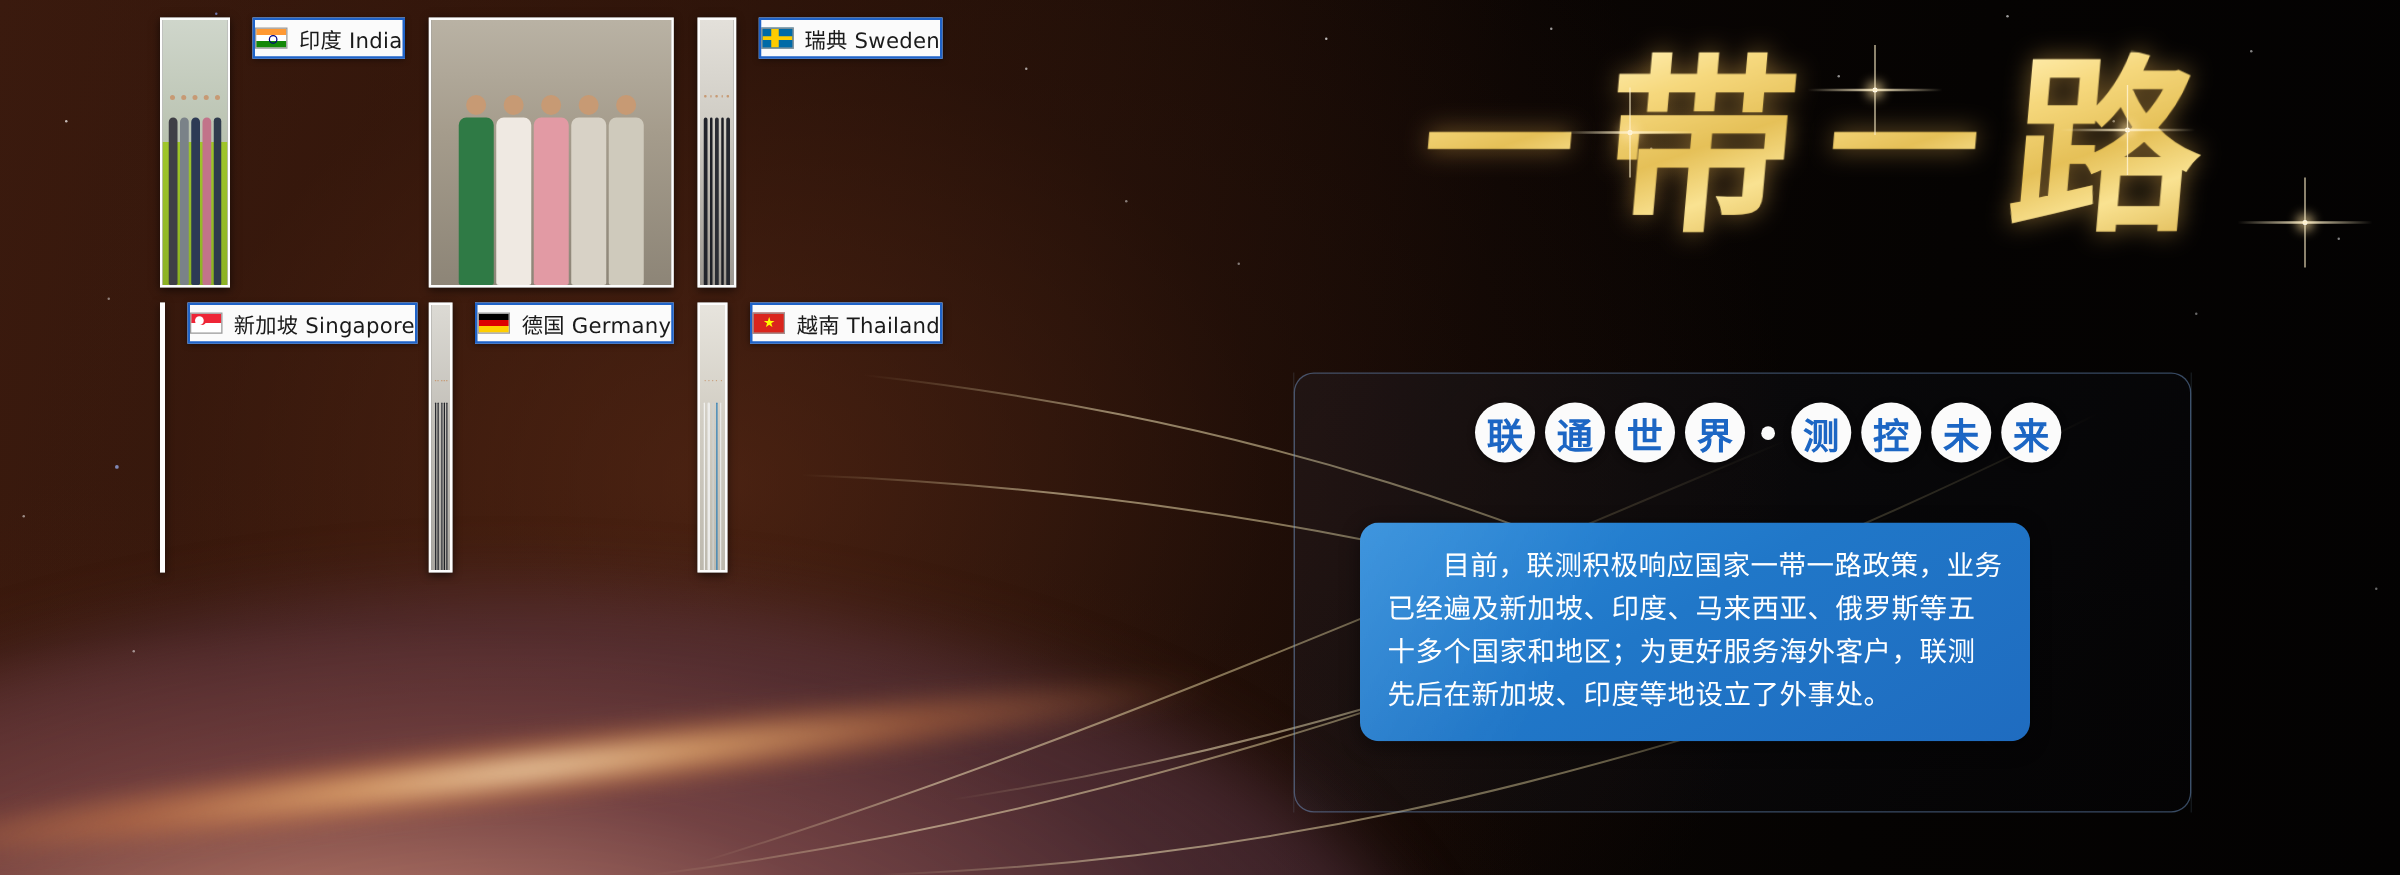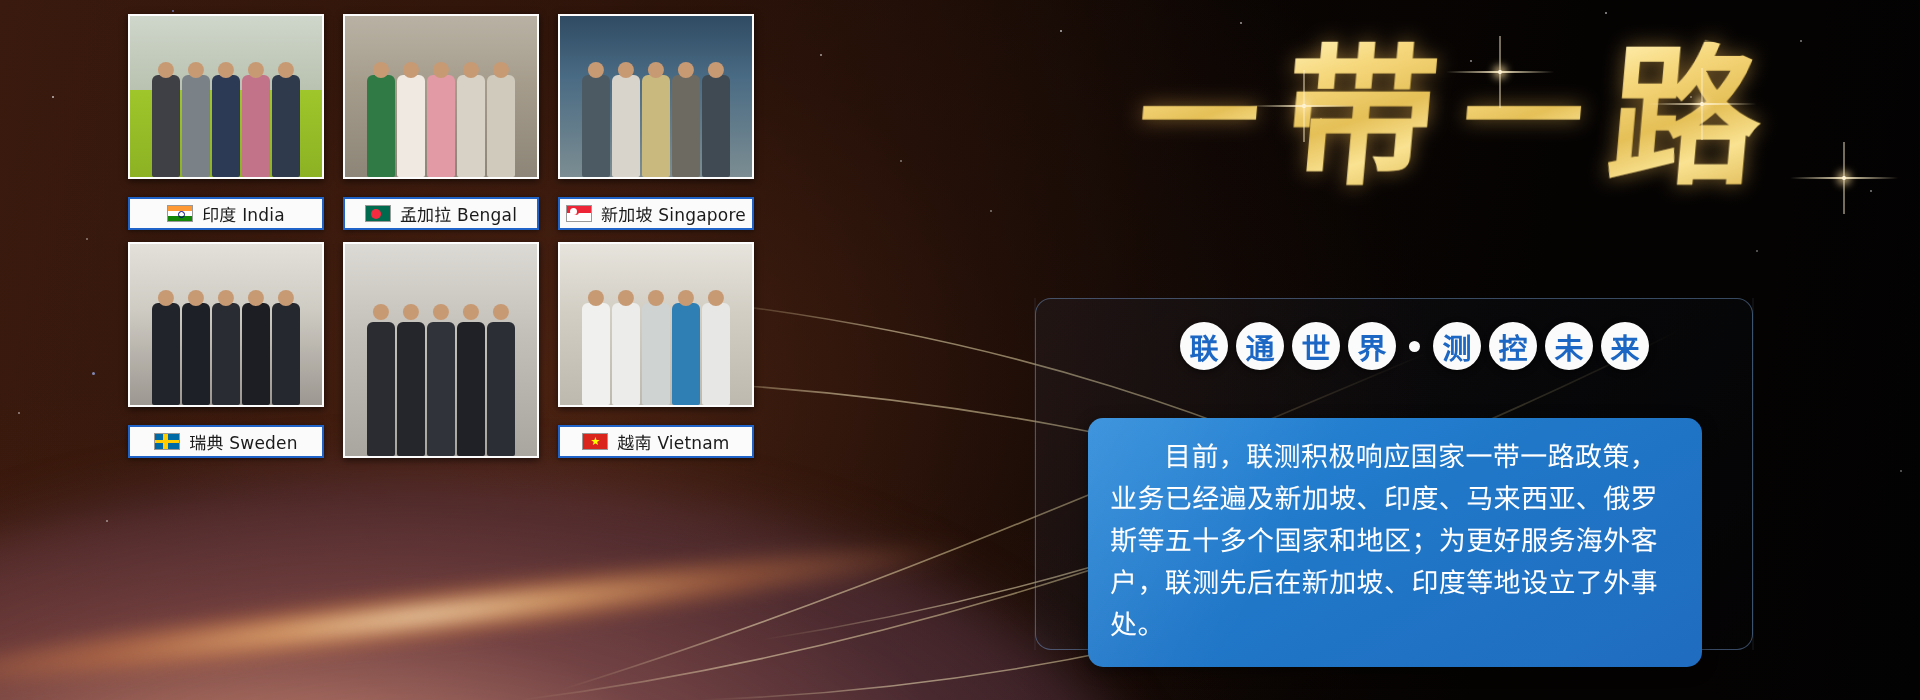--- a/index.html
+++ b/index.html
@@ -88,21 +88,21 @@
     width: 626px;
     height: 672px;
     display: grid;
     grid-template-columns: 196px 196px 196px;
     grid-template-rows: 1fr 1fr 1fr;
     column-gap: 19px;
     row-gap: 12px;
   }
   .cell {
     display: flex;
-    flex-direction: column;
+    flex-direction: row;
     gap: 18px;
   }
   .photo {
     flex: 1 1 auto;
     border: 2px solid #fdfdfd;
     box-sizing: border-box;
     box-shadow: 0 2px 7px rgba(0,0,0,.62);
     overflow: hidden;
     position: relative;
     background: #7b7b78;
@@ -273,30 +273,30 @@
     width: 11px;
     height: 11px;
     border-radius: 50%;
     background: #fbfbfb;
     margin: 0 5px;
   }
   .textbox {
     position: absolute;
     left: 1088px;
     top: 418px;
-    width: 614px;
+    width: 536px;
     padding: 18px 22px 20px;
     box-sizing: border-box;
     border-radius: 15px;
     background:
       linear-gradient(118deg, rgba(255,255,255,.10) 0%, rgba(255,255,255,0) 35%),
       linear-gradient(150deg, #2a8ada 0%, #2077c8 45%, #1f6cc0 100%);
     box-shadow: 0 4px 16px rgba(0,0,0,.45);
     color: #ffffff;
-    font-size: 27px;
+    font-size: 22px;
     line-height: 1.56;
     letter-spacing: .4px;
     font-family: Liberation Sans, sans-serif;
   }
   .tb-p { margin: 0; text-indent: 2em; }
   .tb-p + .tb-p { margin-top: 2px; }
 </style>
 </head>
 <body>
 
@@ -387,23 +387,36 @@
       <div class="photo">
         <div class="ph-scene" style="background: linear-gradient(rgb(185, 178, 164) 0%, rgb(165, 156, 140) 42%, rgb(141, 133, 119) 100%);"></div>
         <div class="ph-people">
             <span class="pp" style="background: rgb(47, 122, 69);"></span>
             <span class="pp" style="background: rgb(239, 233, 226);"></span>
             <span class="pp" style="background: rgb(226, 154, 164);"></span>
             <span class="pp" style="background: rgb(216, 210, 198);"></span>
             <span class="pp" style="background: rgb(207, 202, 188);"></span>
           </div>
       </div>
+    </div>
+
+    <div class="cell">
+      <div class="photo">
+        <div class="ph-scene" style="background: linear-gradient(rgb(227, 224, 218) 0%, rgb(207, 204, 196) 40%, rgb(156, 151, 144) 100%);"></div>
+        <div class="ph-people">
+            <span class="pp" style="background: rgb(34, 36, 43);"></span>
+            <span class="pp" style="background: rgb(30, 32, 39);"></span>
+            <span class="pp" style="background: rgb(42, 44, 51);"></span>
+            <span class="pp" style="background: rgb(28, 30, 36);"></span>
+            <span class="pp" style="background: rgb(38, 40, 47);"></span>
+          </div>
+      </div>
       <div class="label">
-        <span class="flag f-bengal"></span>
-        <span class="label-text"><span>孟加拉</span>&nbsp;<span>Bengal</span></span>
+        <span class="flag f-sweden"></span>
+        <span class="label-text"><span>瑞典</span>&nbsp;<span>Sweden</span></span>
       </div>
     </div>
 
     <div class="cell">
       <div class="photo">
         <div class="ph-scene" style="background: linear-gradient(rgb(47, 75, 99) 0%, rgb(74, 107, 132) 38%, rgb(124, 141, 146) 100%);"></div>
         <div class="ph-people">
             <span class="pp" style="background: rgb(76, 90, 99);"></span>
             <span class="pp" style="background: rgb(216, 212, 204);"></span>
             <span class="pp" style="background: rgb(201, 185, 126);"></span>
@@ -412,64 +425,51 @@
           </div>
       </div>
       <div class="label">
         <span class="flag f-singapore"></span>
         <span class="label-text"><span>新加坡</span>&nbsp;<span>Singapore</span></span>
       </div>
     </div>
 
     <div class="cell">
       <div class="photo">
-        <div class="ph-scene" style="background: linear-gradient(rgb(227, 224, 218) 0%, rgb(207, 204, 196) 40%, rgb(156, 151, 144) 100%);"></div>
-        <div class="ph-people">
-            <span class="pp" style="background: rgb(34, 36, 43);"></span>
-            <span class="pp" style="background: rgb(30, 32, 39);"></span>
-            <span class="pp" style="background: rgb(42, 44, 51);"></span>
-            <span class="pp" style="background: rgb(28, 30, 36);"></span>
-            <span class="pp" style="background: rgb(38, 40, 47);"></span>
-          </div>
-      </div>
-      <div class="label">
-        <span class="flag f-sweden"></span>
-        <span class="label-text"><span>瑞典</span>&nbsp;<span>Sweden</span></span>
-      </div>
-    </div>
-
-    <div class="cell">
-      <div class="photo">
         <div class="ph-scene" style="background: linear-gradient(rgb(220, 218, 212) 0%, rgb(194, 191, 184) 44%, rgb(169, 166, 160) 100%);"></div>
         <div class="ph-people">
             <span class="pp" style="background: rgb(42, 44, 50);"></span>
             <span class="pp" style="background: rgb(36, 38, 44);"></span>
             <span class="pp" style="background: rgb(49, 51, 58);"></span>
             <span class="pp" style="background: rgb(31, 33, 39);"></span>
             <span class="pp" style="background: rgb(44, 46, 53);"></span>
           </div>
       </div>
+      <div class="label">
+        <span class="flag f-germany"></span>
+        <span class="label-text"><span>德国</span>&nbsp;<span>Germany</span></span>
+      </div>
     </div>
 
 
 
     <div class="cell">
       <div class="photo">
         <div class="ph-scene" style="background: linear-gradient(rgb(231, 228, 221) 0%, rgb(210, 206, 196) 42%, rgb(189, 185, 174) 100%);"></div>
         <div class="ph-people">
             <span class="pp" style="background: rgb(240, 240, 238);"></span>
             <span class="pp" style="background: rgb(236, 236, 234);"></span>
             <span class="pp" style="background: rgb(207, 211, 210);"></span>
             <span class="pp" style="background: rgb(47, 127, 181);"></span>
             <span class="pp" style="background: rgb(231, 231, 229);"></span>
           </div>
       </div>
       <div class="label">
         <span class="flag f-vietnam"></span>
-        <span class="label-text"><span>越南</span>&nbsp;<span>Vietnam</span></span>
+        <span class="label-text"><span>越南</span>&nbsp;<span>Thailand</span></span>
       </div>
     </div>
 
 
   </div>
 
   <div class="panel"></div>
 
   <div class="slogan">
     <span class="s-badge">联</span>

